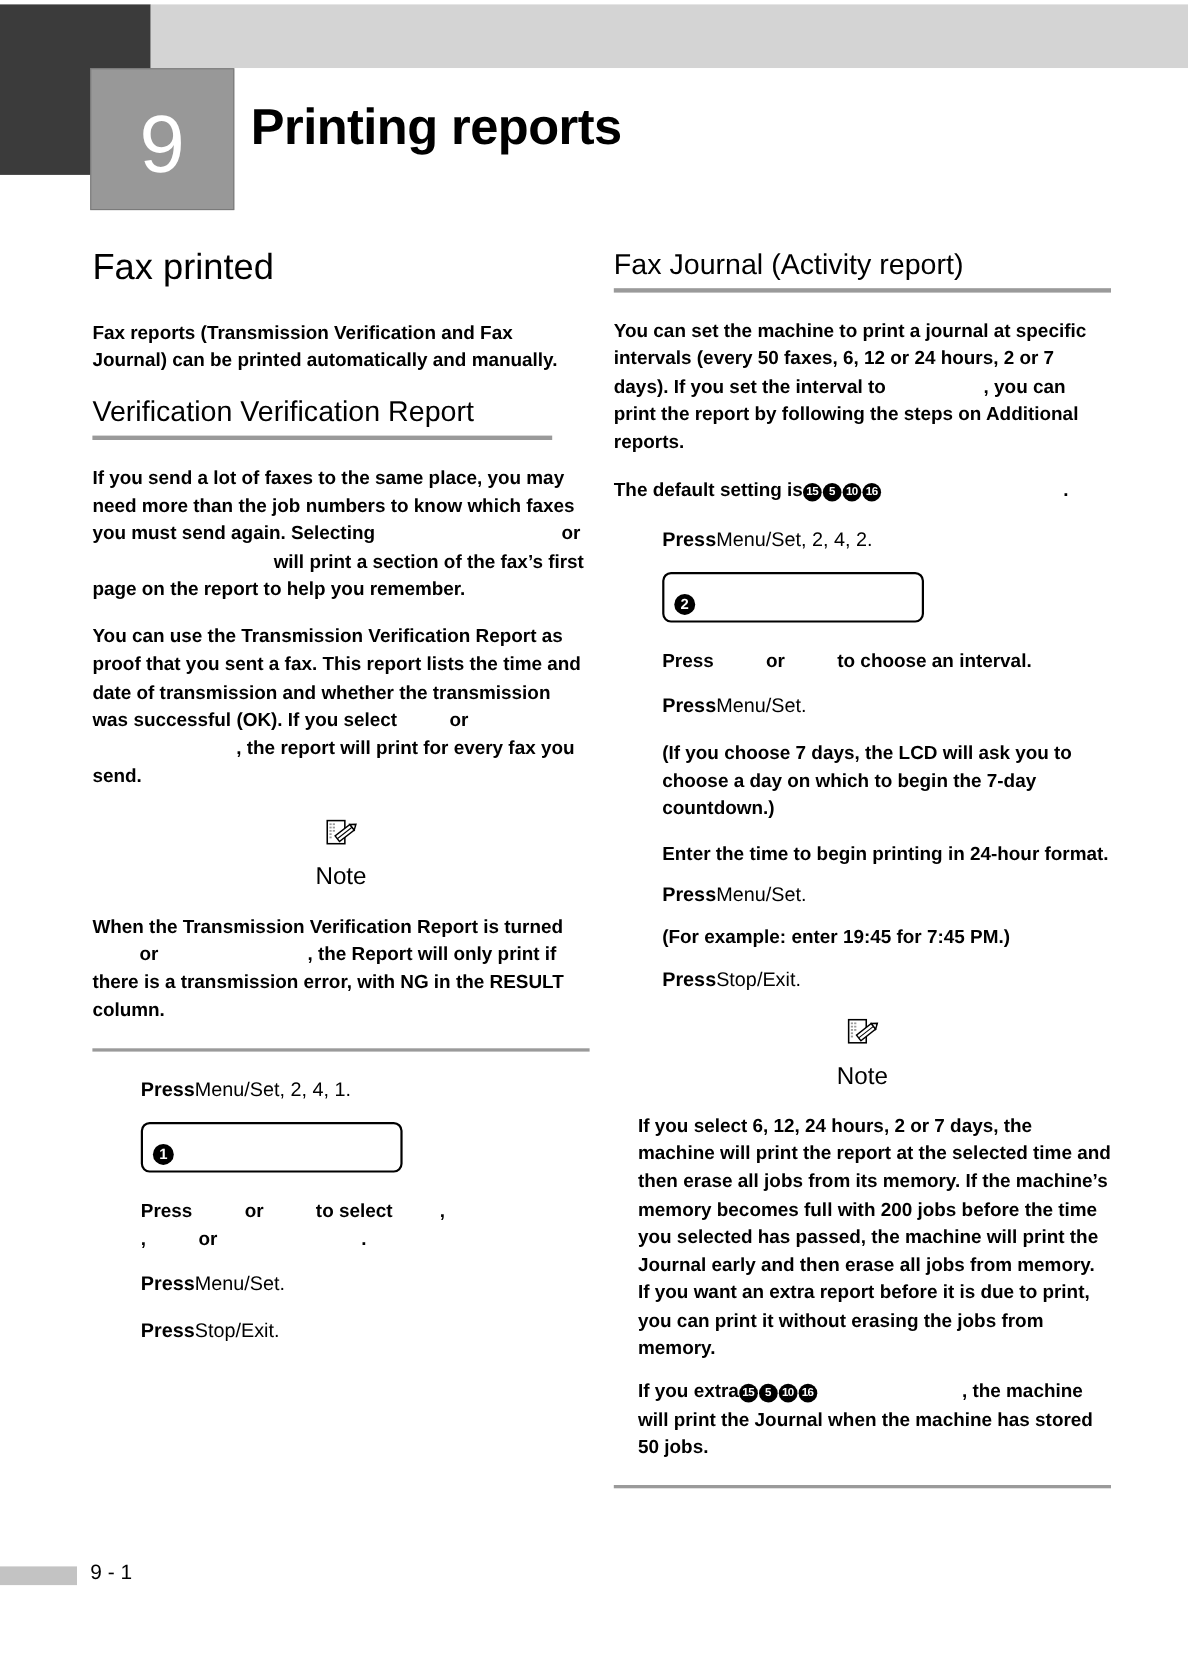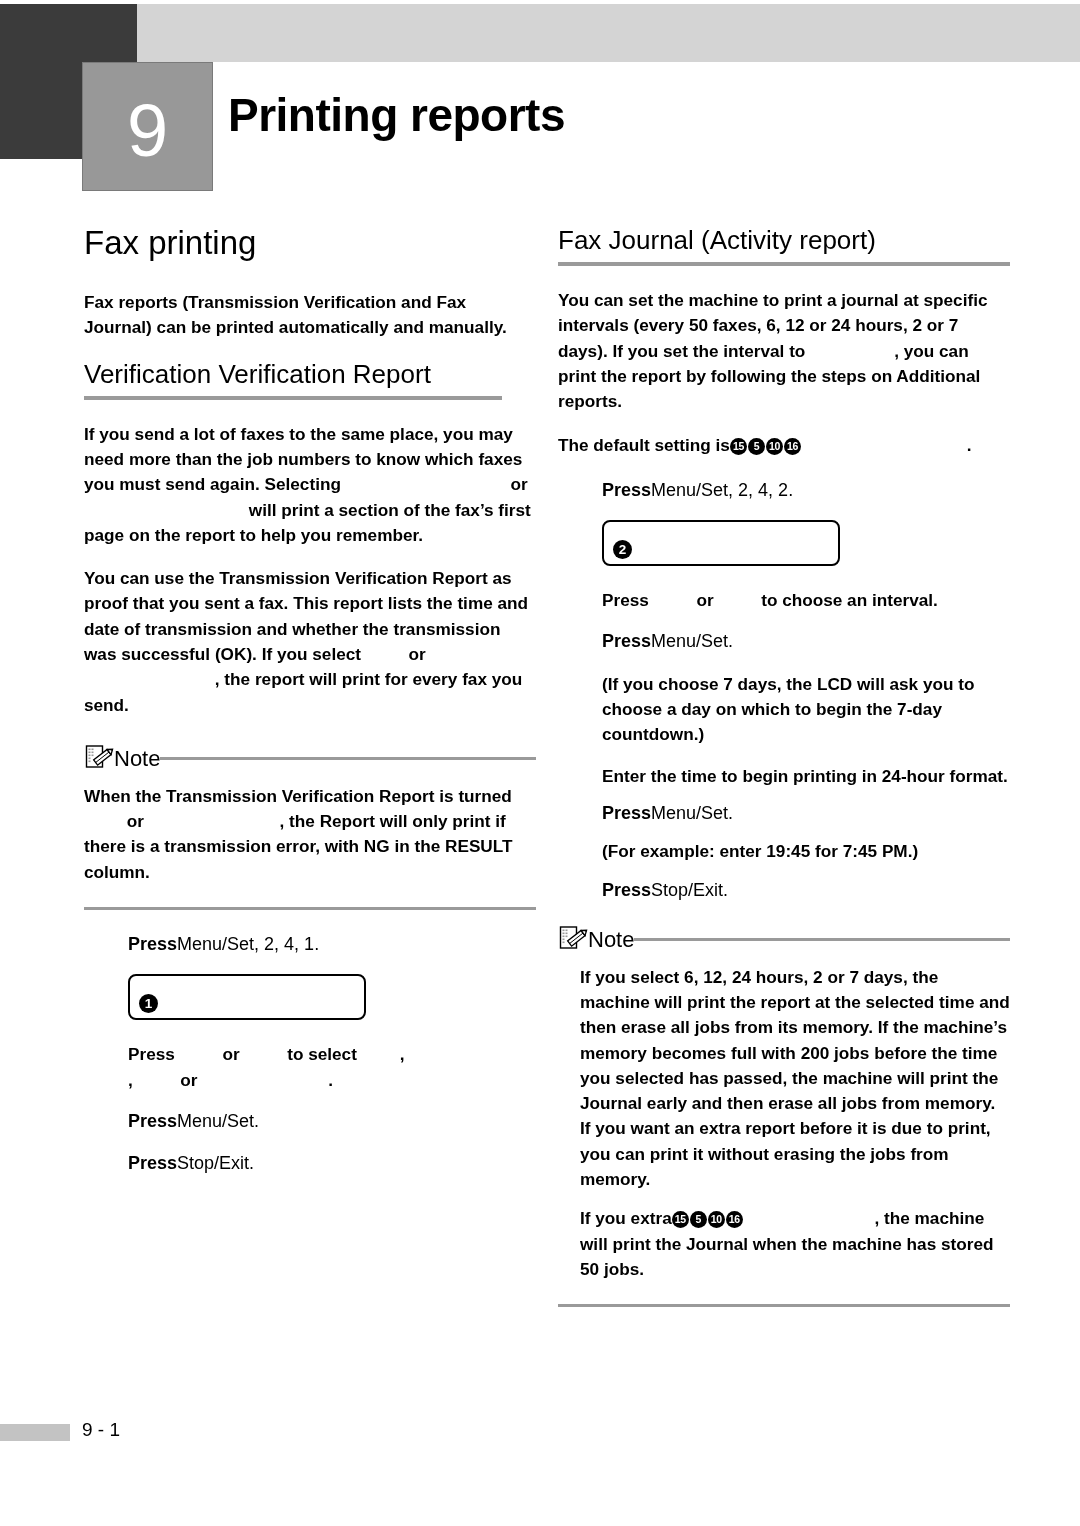--- a/index.html
+++ b/index.html
@@ -126,22 +126,23 @@
     font-size:10.5px; font-weight:700;
     text-align:center; line-height:17px;
     vertical-align:1px;
     font-family:"Liberation Sans", sans-serif;
     letter-spacing:-0.5px;
     margin-right:1px;
   }
 
   
   .note-head {
-    display:flex; align-items:center; 
+    display:flex; align-items:center; gap:10px;
     margin:0 0 10px 0;
+    flex-direction:column;
   }
   .note-label {
     font-size:22px; font-weight:400;
     font-family:"Liberation Sans", sans-serif;
   }
   .note-line { flex:1; height:3px; background:#9a9a9a; }
   .note-body {
     font-size:17.2px; font-weight:700; line-height:1.47;
     margin:0;
     font-family:"Liberation Sans", sans-serif;
@@ -168,21 +169,21 @@
   <div class="hdr-lightbar"></div>
   <div class="hdr-rule"></div>
   <div class="hdr-numbox">
     <span class="hdr-num">9</span>
   </div>
   <div class="hdr-title">Printing reports</div>
 </div>
 
 <div class="col col-left">
 
-  <h1 class="h1">Fax printing</h1>
+  <h1 class="h1">Fax printed</h1>
 
   <p class="p">Fax reports (Transmission Verification and Fax Journal) can be printed automatically and manually.</p>
 
   <h2 class="h2">Verification Verification Report</h2>
   <div class="h2-rule narrow"></div>
 
   <p class="p">
     <span>If you send a lot of faxes to the same place, you may need more than the job numbers to know which faxes you must send again. Selecting</span>
     <span class="blank b-xl"></span>
     <span>or</span>

